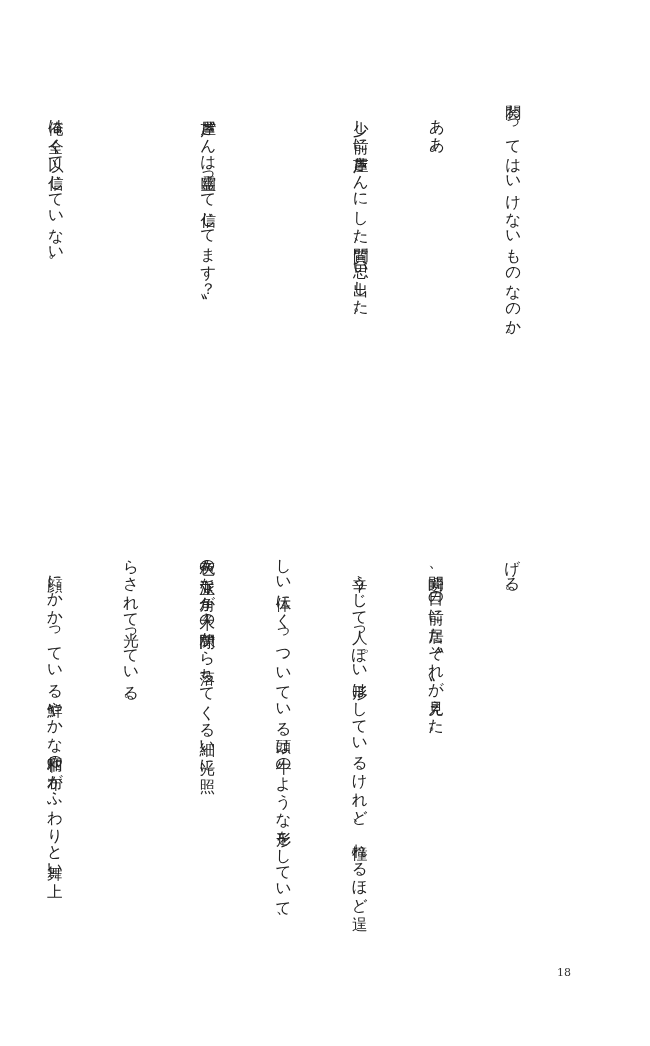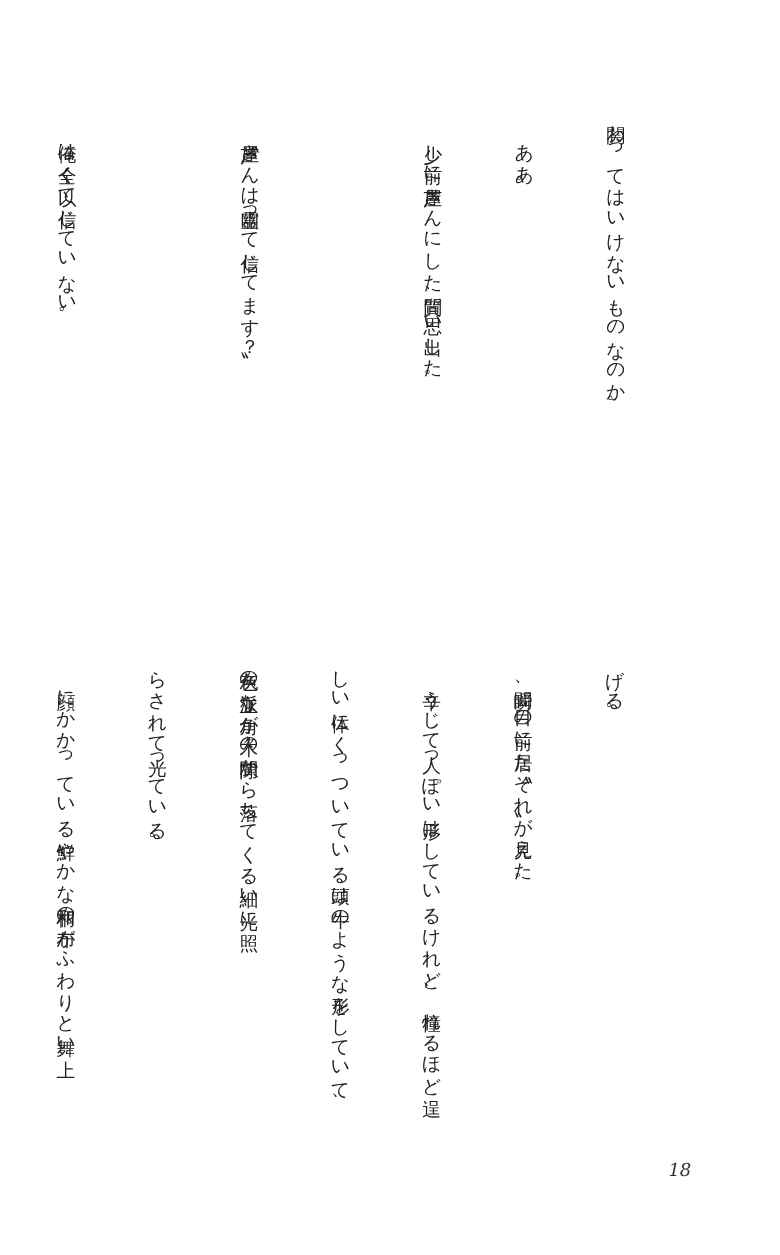--- a/index.html
+++ b/index.html
@@ -15,21 +15,21 @@
     letter-spacing: 0.2px;
     color:#222222;
     white-space: pre;
   }
   .top-block { right: 74px; top: 93px; height: 392px; }
   .bottom-block { right: 75px; top: 548px; height: 392px; }
   .line { display:block; }
   .page-number {
     position:absolute; left:557px; top:966px;
     font-family: "DejaVu Serif", "Liberation Serif", serif;
-    font-size: 15px; color:#333;font-style:italic;
+    font-size: 11px; color:#333;
   }
 </style>
 </head>
 <body>
 
 <div class="page">
 
   <div class="block top-block">
     <span class="line">関わってはいけないものなのか。</span>
     <span class="line">　ああ。</span>

